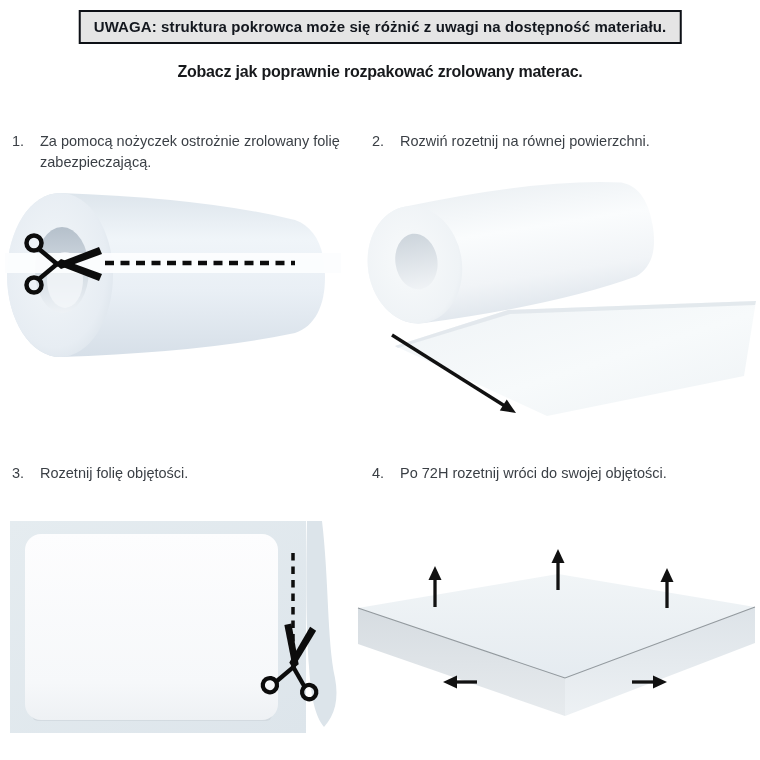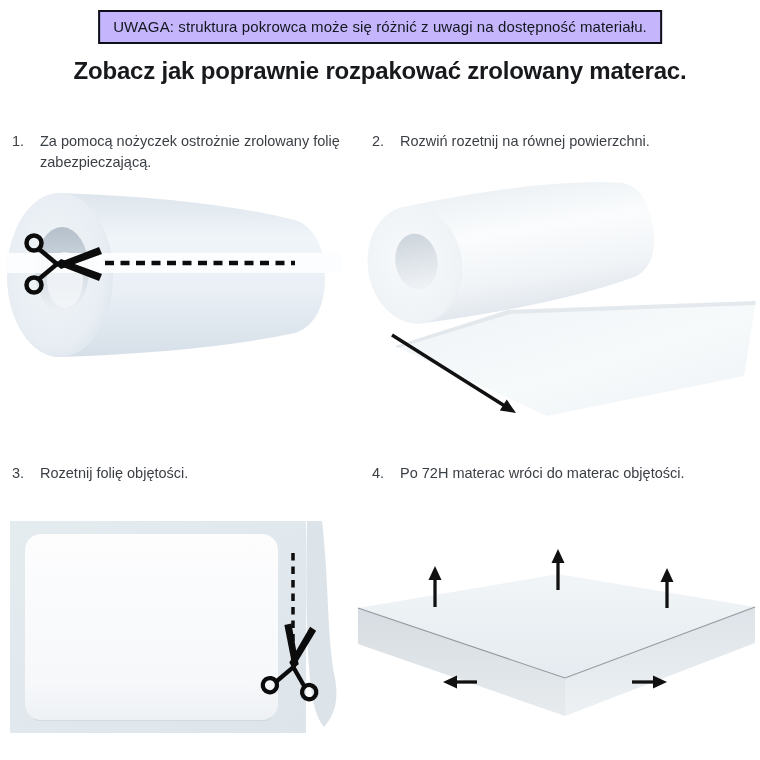--- a/index.html
+++ b/index.html
@@ -3,28 +3,28 @@
 <meta charset="utf-8">
 <style>
   * { margin: 0; padding: 0; box-sizing: border-box; }
   html, body { width: 760px; height: 760px; background: #ffffff; overflow: hidden; }
   body { font-family: "Liberation Sans", "DejaVu Sans", sans-serif; position: relative; }
 
   .page { position: absolute; inset: 0; width: 760px; height: 760px; background: #fff; }
 
   .banner {
     position: absolute; top: 10px; left: 50%; transform: translateX(-50%);
-    background: #c4b5fd; border: 2px solid #0d1016;
+    background: #e5e5e5; border: 2px solid #0d1016;
     padding: 6px 13px 7px 13px; white-space: nowrap;
-    font-size: 15px; font-weight: 400; color: #13171e; letter-spacing: 0.1px;
+    font-size: 15px; font-weight: 700; color: #13171e; letter-spacing: 0.1px;
   }
 
   .heading {
-    position: absolute; top: 57px; left: 0; width: 760px;
-    text-align: center; font-size: 24px; font-weight: 700; color: #17191c;
+    position: absolute; top: 63px; left: 0; width: 760px;
+    text-align: center; font-size: 16px; font-weight: 700; color: #17191c;
     letter-spacing: -0.2px;
   }
 
   .step-text { position: absolute; display: flex; color: #3a3f45; font-size: 14.5px; line-height: 21px; }
   .step-num  { width: 28px; flex: 0 0 28px; }
   .step-body { flex: 1; }
 
   .step1-text { top: 131px; left: 12px;  width: 348px; }
   .step2-text { top: 131px; left: 372px; width: 382px; }
   .step3-text { top: 463px; left: 12px;  width: 348px; }
@@ -57,21 +57,21 @@
     <span class="step-body">Rozwiń rozetnij na równej powierzchni.</span>
   </div>
 
   <div class="step-text step3-text">
     <span class="step-num">3.</span>
     <span class="step-body">Rozetnij folię objętości.</span>
   </div>
 
   <div class="step-text step4-text">
     <span class="step-num">4.</span>
-    <span class="step-body">Po 72H materac wróci do materac objętości.</span>
+    <span class="step-body">Po 72H rozetnij wróci do swojej objętości.</span>
   </div>
 
   <svg class="illus illus1" viewBox="0 0 340 215">
     <defs>
       <linearGradient id="body1" x1="0" y1="0" x2="0" y2="1">
         <stop offset="0%" stop-color="#dde5ec"></stop>
         <stop offset="28%" stop-color="#f0f5f9"></stop>
         <stop offset="60%" stop-color="#e9eff5"></stop>
         <stop offset="100%" stop-color="#d6dfe8"></stop>
       </linearGradient>

